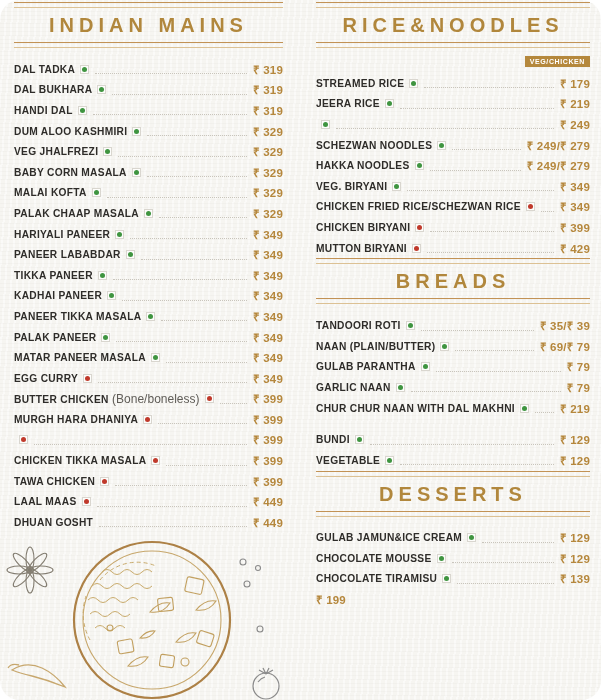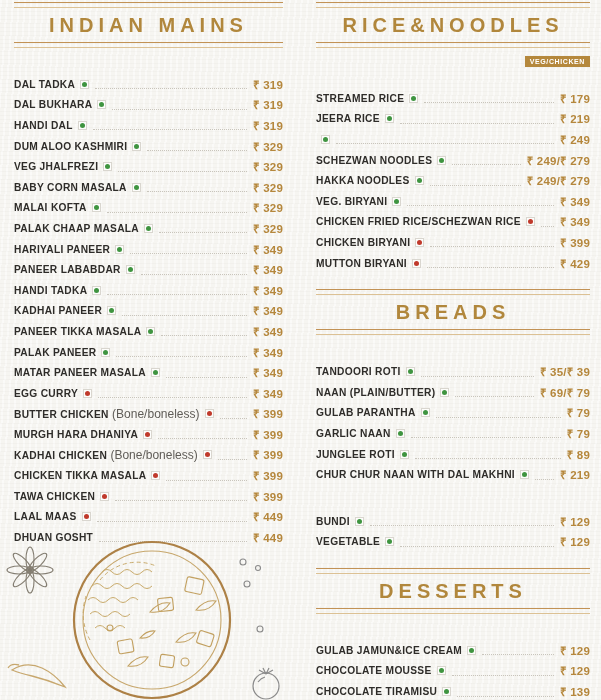--- a/index.html
+++ b/index.html
@@ -3,39 +3,40 @@
 <meta charset="utf-8">
 <style>
   html,body{margin:0;padding:0;}
   body{font-family:"Liberation Sans", sans-serif;}
   .page{
     position:relative;width:601px;height:700px;overflow:hidden;
     background-color:#f6f5f1;
     background-image:
       repeating-linear-gradient(0deg, rgba(120,115,100,0.035) 0 1px, transparent 1px 4px),
       repeating-linear-gradient(94deg, rgba(255,255,255,0.5) 0 2px, transparent 2px 6px);
+    border-radius: 20px;
   }
   .col{position:absolute;top:2px;}
   .col-left{left:14px;width:269px;}
   .col-right{left:316px;width:274px;}
 
   .rule{height:4px;border-top:1.4px solid #c29255;border-bottom:1px solid #dcc194;}
   .sec-title{
     margin:6px 0 5px 0;text-align:center;color:#b1873c;
     font-size:20px;font-weight:bold;letter-spacing:5px;white-space:nowrap;
   }
   .badge-row{height:12px;text-align:right;margin-top:2px;}
   .badge{
     display:inline-block;background:#b5883c;color:#fff;
     font-size:7px;font-weight:bold;letter-spacing:.6px;
     padding:2px 5px 2px 5px;line-height:1;
   }
-  .items{margin-top:26px;}
+  .items{margin-top:11px;}
   .items.tight{}
-  .sec-gap{margin-top:16px;}
+  .sec-gap{}
 
   .row{display:flex;align-items:center;height:20.6px;}
   .nm{font-weight:bold;font-size:10.2px;letter-spacing:.3px;color:#2e2c29;white-space:nowrap;}
   .sub{font-size:12px;color:#5f5c57;font-weight:normal;letter-spacing:0;}
   .diet{
     width:9px;height:9px;border:1px solid #d9d6cf;background:#fdfdfb;
     display:inline-flex;align-items:center;justify-content:center;
     margin-left:5px;flex:0 0 auto;box-sizing:border-box;
   }
   .dot{width:5px;height:5px;border-radius:50%;}
@@ -132,21 +133,21 @@
         </div>
         <div class="row">
           <span class="nm">PANEER LABABDAR</span>
           <span class="diet veg">
             <span class="dot"></span>
           </span>
           <span class="leader"></span>
           <span class="price">₹ 349</span>
         </div>
         <div class="row">
-          <span class="nm">HANDI TADKA</span>
+          <span class="nm">TIKKA PANEER</span>
           <span class="diet veg">
             <span class="dot"></span>
           </span>
           <span class="leader"></span>
           <span class="price">₹ 349</span>
         </div>
         <div class="row">
           <span class="nm">KADHAI PANEER</span>
           <span class="diet veg">
             <span class="dot"></span>
@@ -196,21 +197,20 @@
         </div>
         <div class="row">
           <span class="nm">MURGH HARA DHANIYA</span>
           <span class="diet nonveg">
             <span class="dot"></span>
           </span>
           <span class="leader"></span>
           <span class="price">₹ 399</span>
         </div>
         <div class="row">
-          <span class="nm">KADHAI CHICKEN<span class="sub"> (Bone/boneless)</span></span>
           <span class="diet nonveg">
             <span class="dot"></span>
           </span>
           <span class="leader"></span>
           <span class="price">₹ 399</span>
         </div>
         <div class="row">
           <span class="nm">CHICKEN TIKKA MASALA</span>
           <span class="diet nonveg">
             <span class="dot"></span>
@@ -359,28 +359,20 @@
             <span class="leader"></span>
             <span class="price">₹ 79</span>
           </div>
           <div class="row">
             <span class="nm">GARLIC NAAN</span>
             <span class="diet veg">
               <span class="dot"></span>
             </span>
             <span class="leader"></span>
             <span class="price">₹ 79</span>
-          </div>
-          <div class="row">
-            <span class="nm">JUNGLEE ROTI</span>
-            <span class="diet veg">
-              <span class="dot"></span>
-            </span>
-            <span class="leader"></span>
-            <span class="price">₹ 89</span>
           </div>
           <div class="row">
             <span class="nm">CHUR CHUR NAAN WITH DAL MAKHNI</span>
             <span class="diet veg">
               <span class="dot"></span>
             </span>
             <span class="leader"></span>
             <span class="price">₹ 219</span>
           </div>
         </div>

